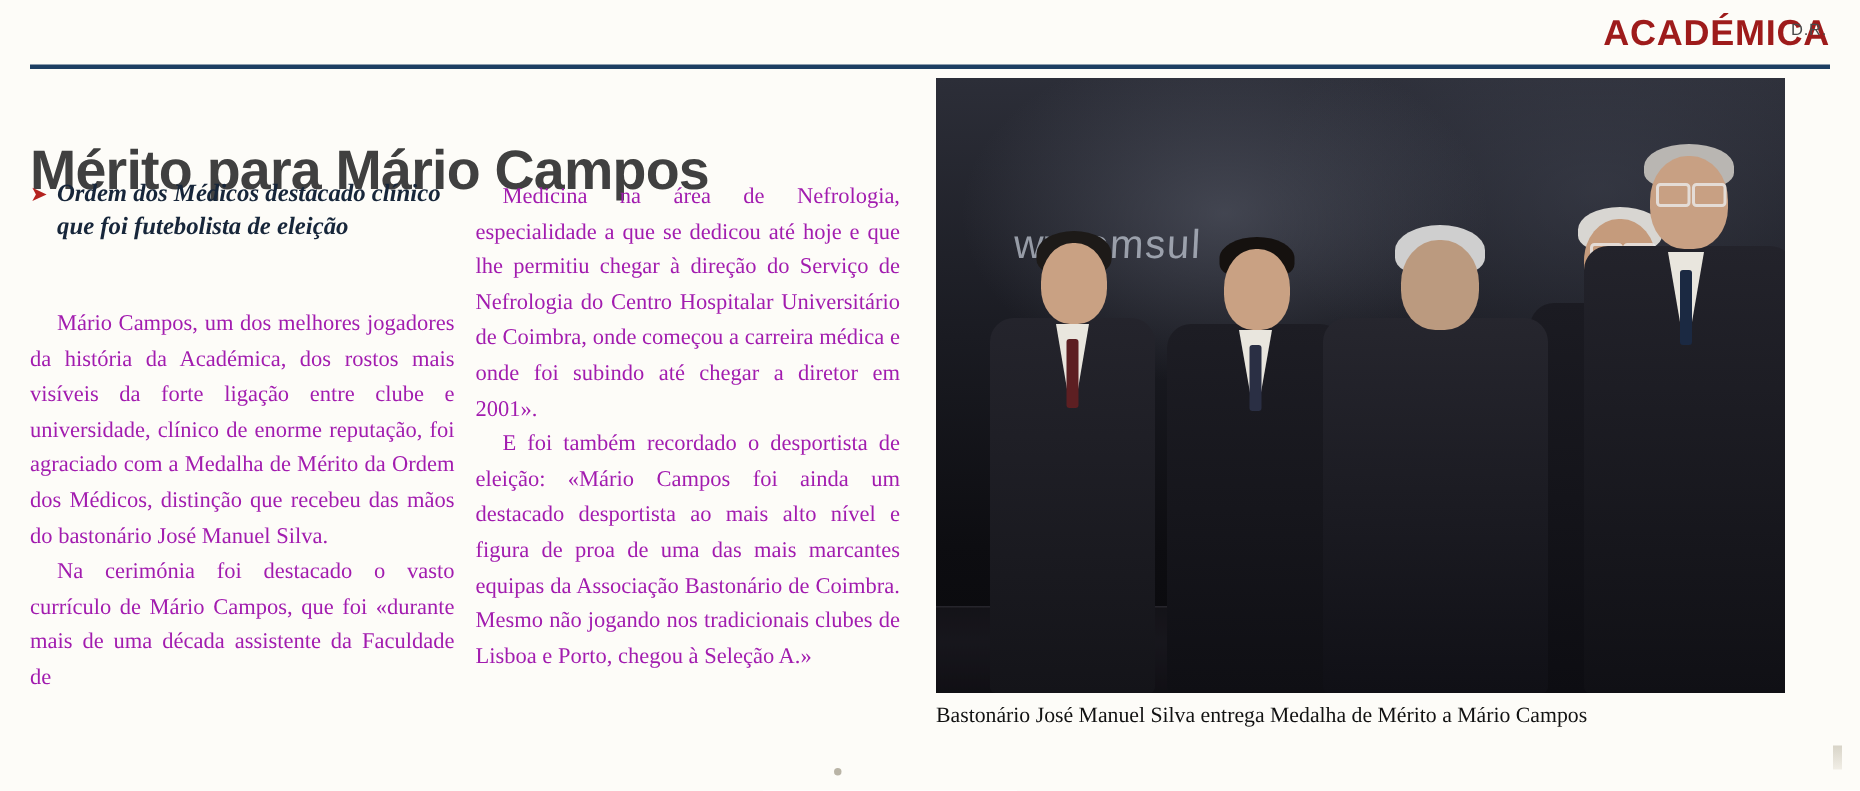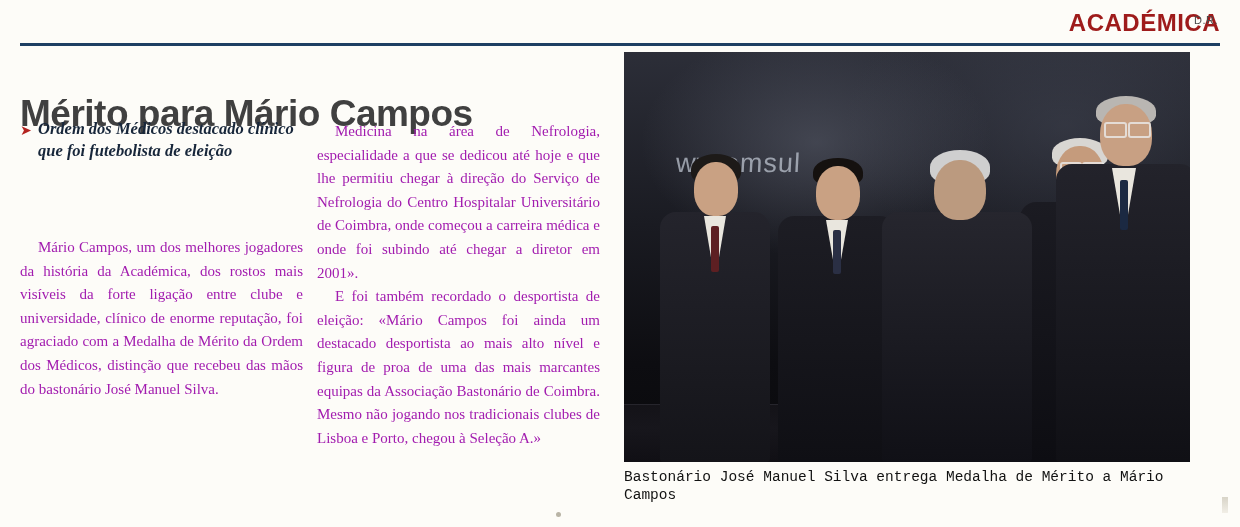--- a/index.html
+++ b/index.html
@@ -105,21 +105,20 @@
     line-height: 23.6px;
     color: #a21caf;
     text-align: justify;
   }
   .col p {
     margin: 0;
     text-indent: 18px;
   }
   .col p.first {
     text-indent: 18px;
-    margin-top: 31px;
   }
   #col1 {
     left: 20px;
     top: 205px;
     width: 283px;
   }
   #col2 {
     left: 317px;
     top: 120px;
     width: 283px;
@@ -259,21 +258,21 @@
     position: absolute;
     border: 2px solid rgba(235,235,235,0.8);
     border-radius: 3px;
   }
 
   .caption {
     position: absolute;
     left: 624px;
     top: 468px;
     width: 566px;
-    font-family: Liberation Mono, monospace;
+    font-family: Liberation Serif, serif;
     font-size: 14.5px;
     line-height: 18px;
     color: #121212;
   }
 
   .page-tick {
     position: absolute;
     right: 12px;
     bottom: 14px;
     width: 6px;
@@ -304,20 +303,21 @@
 
   <h1 class="headline">Mérito para Mário Campos</h1>
 
   <div class="lead-wrap">
     <span class="lead-arrow">➤</span>
     <div class="lead-text">Ordem dos Médicos destacado clínico que foi futebolista de eleição</div>
   </div>
 
   <div class="col" id="col1">
     <p class="first">Mário Campos, um dos melhores jogadores da história da Académica, dos rostos mais visíveis da forte ligação entre clube e universidade, clínico de enorme reputação, foi agraciado com a Medalha de Mérito da Ordem dos Médicos, distinção que recebeu das mãos do bastonário José Manuel Silva.</p>
+    <p>Na cerimónia foi destacado o vasto currículo de Mário Campos, que foi «durante mais de uma década assistente da Faculdade de</p>
   </div>
 
   <div class="col" id="col2">
     <p>Medicina na área de Nefrologia, especialidade a que se dedicou até hoje e que lhe permitiu chegar à direção do Serviço de Nefrologia do Centro Hospitalar Universitário de Coimbra, onde começou a carreira médica e onde foi subindo até chegar a diretor em 2001».</p>
     <p>E foi também recordado o desportista de eleição: «Mário Campos foi ainda um destacado desportista ao mais alto nível e figura de proa de uma das mais marcantes equipas da Associação Bastonário de Coimbra. Mesmo não jogando nos tradicionais clubes de Lisboa e Porto, chegou à Seleção A.»</p>
   </div>
 
   <div class="photo-frame">
     <div class="photo-canvas"></div>
     <div class="banner-text">ww.omsul</div>

